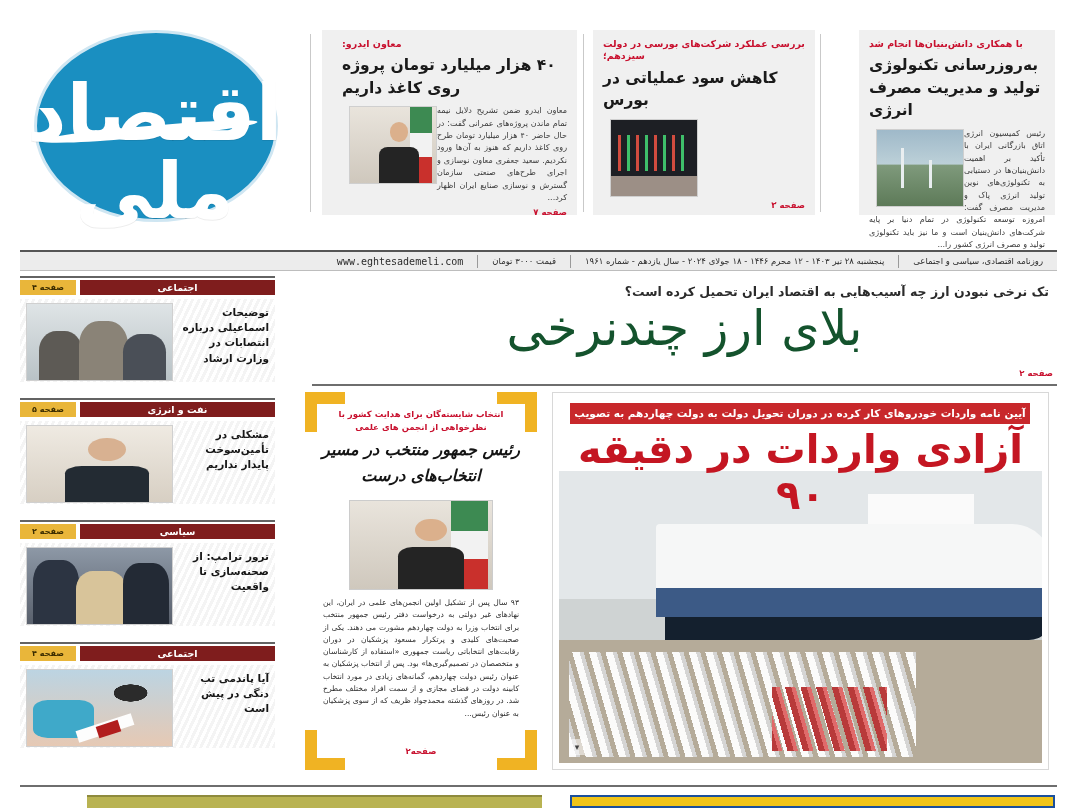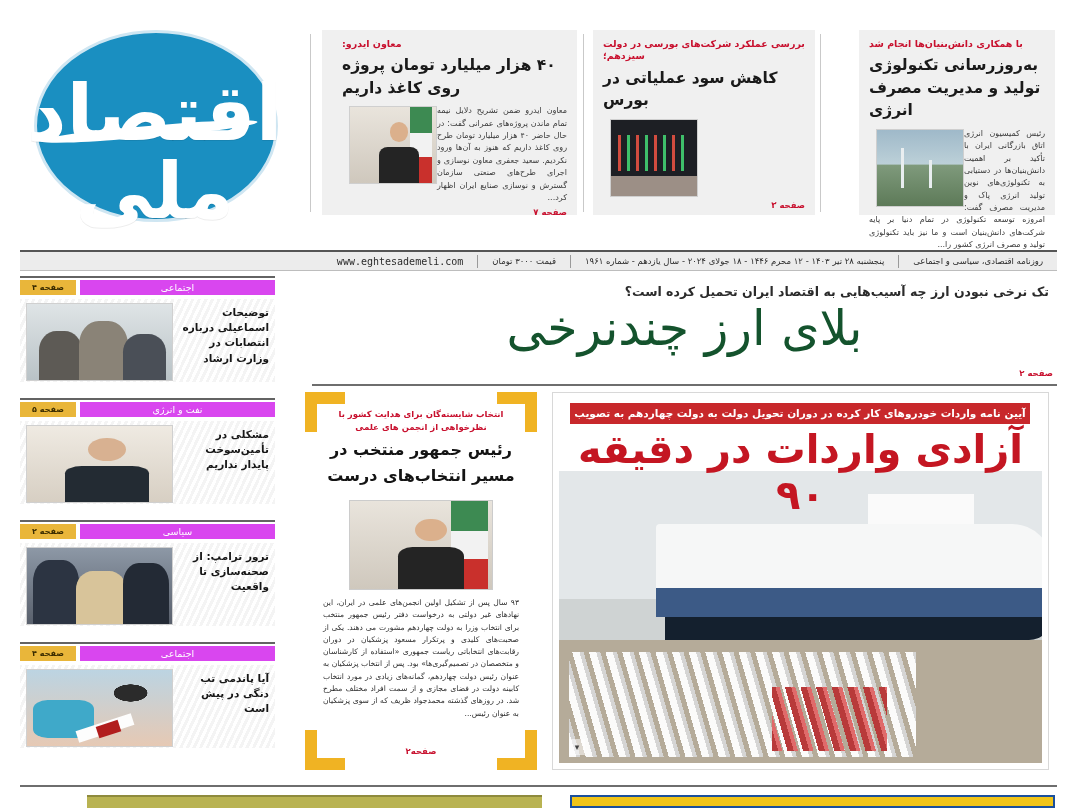--- a/index.html
+++ b/index.html
@@ -115,39 +115,39 @@
   .brkh.t1{right:0;top:0;width:40px;}
   .brkh.t2{left:0;top:0;width:40px;}
   .brkh.b1{right:0;bottom:0;width:40px;}
   .brkh.b2{left:0;bottom:0;width:40px;}
   .mid-kicker{
     position:absolute;right:18px;left:18px;top:16px;color:#c8102e;font-size:8.5px;
     font-weight:bold;text-align:center;line-height:1.5;
   }
   .mid-title{
     position:absolute;right:14px;left:14px;top:45px;text-align:center;
-    font-size:16px;font-weight:bold;color:#141414;line-height:1.6;letter-spacing:-.4px;
+    font-size:16px;font-weight:bold;color:#141414;line-height:1.6;letter-spacing:-.4px;font-style:italic;
   }
   .mid-photo{
     position:absolute;left:44px;right:44px;top:108px;height:88px;overflow:hidden;
     border:1px solid #cccccc;background:#ddd;
   }
   .mid-body{
     position:absolute;right:18px;left:18px;top:205px;font-size:7.6px;line-height:1.62;
     text-align:justify;color:#2e2e2e;
   }
   .mid-page{position:absolute;right:0;left:0;bottom:14px;text-align:center;color:#c8102e;font-size:8.5px;font-weight:bold;}
 
   
   .sidebar{position:absolute;left:0;top:0;width:255px;height:495px;}
   .sbitem{position:absolute;left:0;width:255px;}
   .sb-head{position:relative;height:17px;border-top:2px solid #636363;}
   .sb-cat{
-    position:absolute;right:0;left:60px;top:2px;height:15px;background:#d946ef;
-    color:#fff;font-size:9.5px;font-weight:normal;line-height:15px;text-align:center;
+    position:absolute;right:0;left:60px;top:2px;height:15px;background:#7f1d1d;
+    color:#fff;font-size:9.5px;font-weight:bold;line-height:15px;text-align:center;
   }
   .sb-page{
     position:absolute;left:0;top:2px;width:56px;height:15px;background:#e9b63a;
     color:#3a2c00;font-size:8px;font-weight:bold;line-height:15px;text-align:center;
   }
   .sb-body{position:relative;height:83px;margin-top:4px;
     background:repeating-linear-gradient(-65deg,#f4f4f4 0 3px,#ffffff 3px 6px);}
   .sb-photo{position:absolute;left:6px;top:4px;width:145px;height:76px;overflow:hidden;border:1px solid #d0d0d0;background:#ddd;}
   .sb-title{
     position:absolute;right:6px;width:94px;top:6px;text-align:right;font-size:10.5px;

